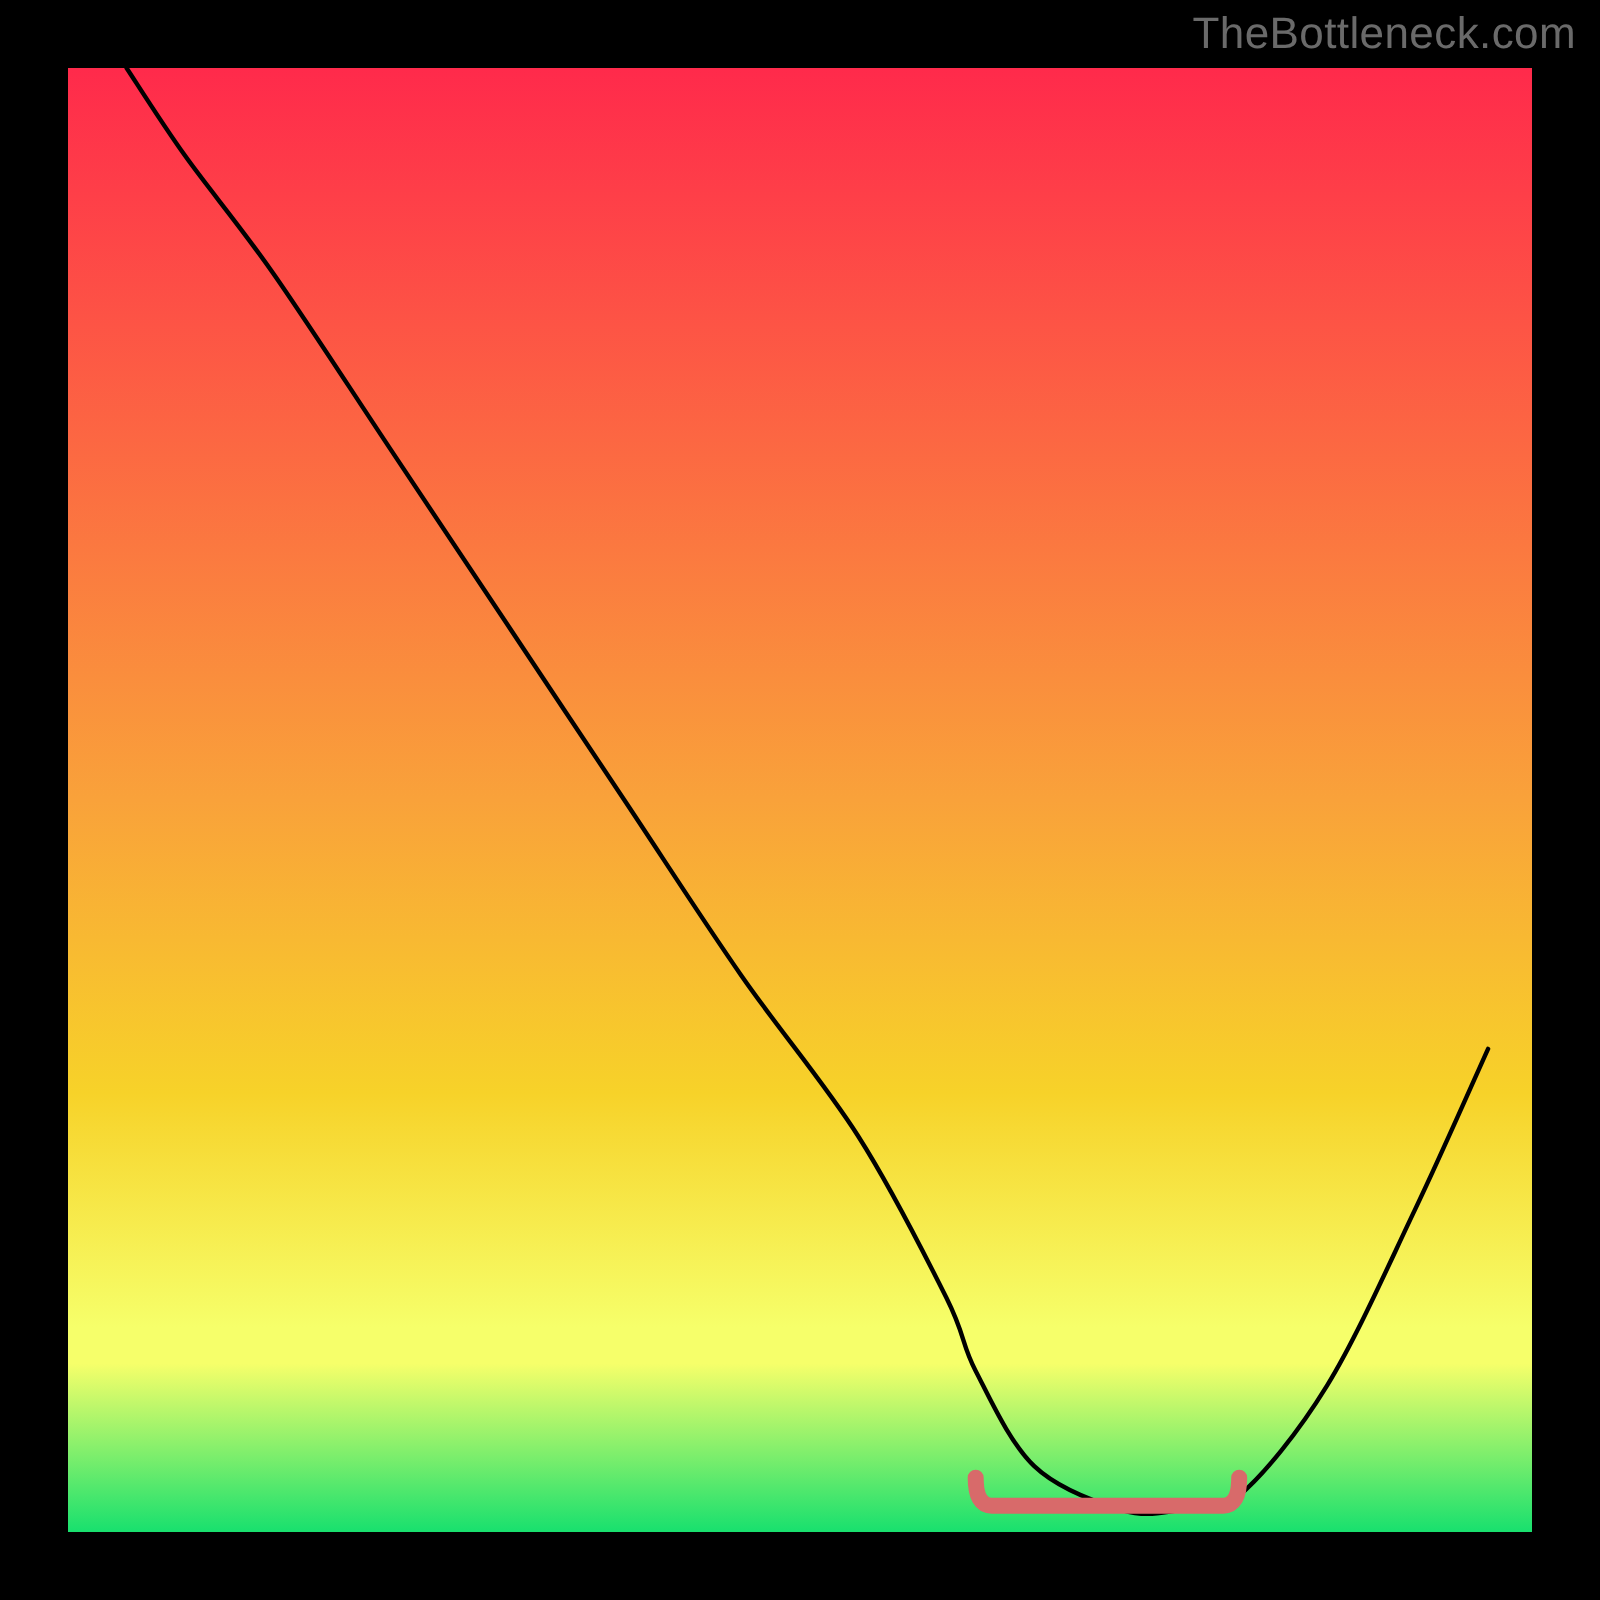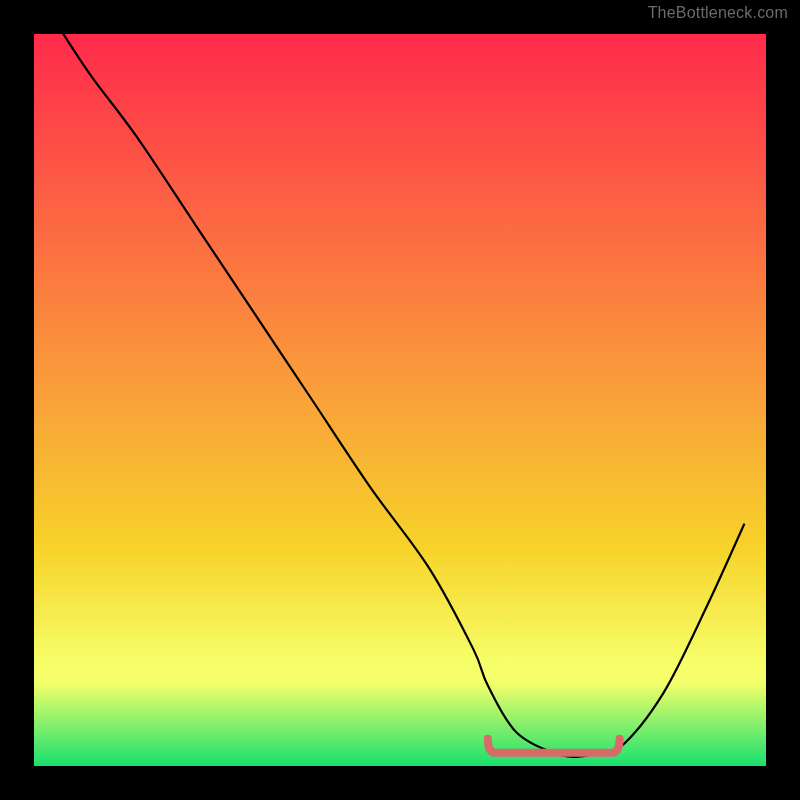--- a/index.html
+++ b/index.html
@@ -14,21 +14,21 @@
     position: relative;
     width: 800px;
     height: 800px;
   }
   .watermark {
     position: absolute;
     top: 4px;
     right: 12px;
     color: #6a6a6a;
     font-family: Arial, Helvetica, sans-serif;
-    font-size: 16px;
+    font-size: 22px;
     letter-spacing: 0.2px;
     z-index: 5;
     user-select: none;
   }
   .plot-frame {
     position: absolute;
     left: 34px;
     top: 34px;
     width: 732px;
     height: 732px;

